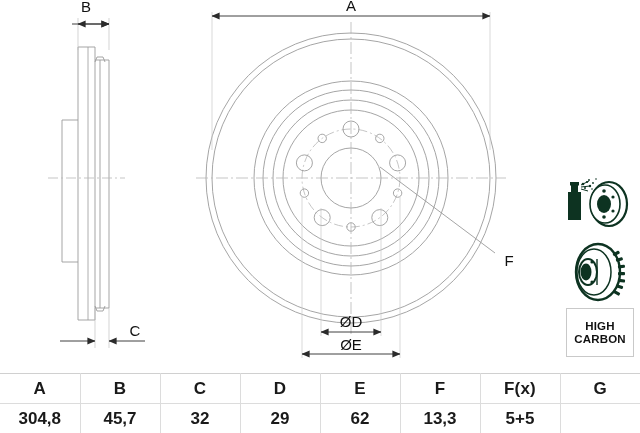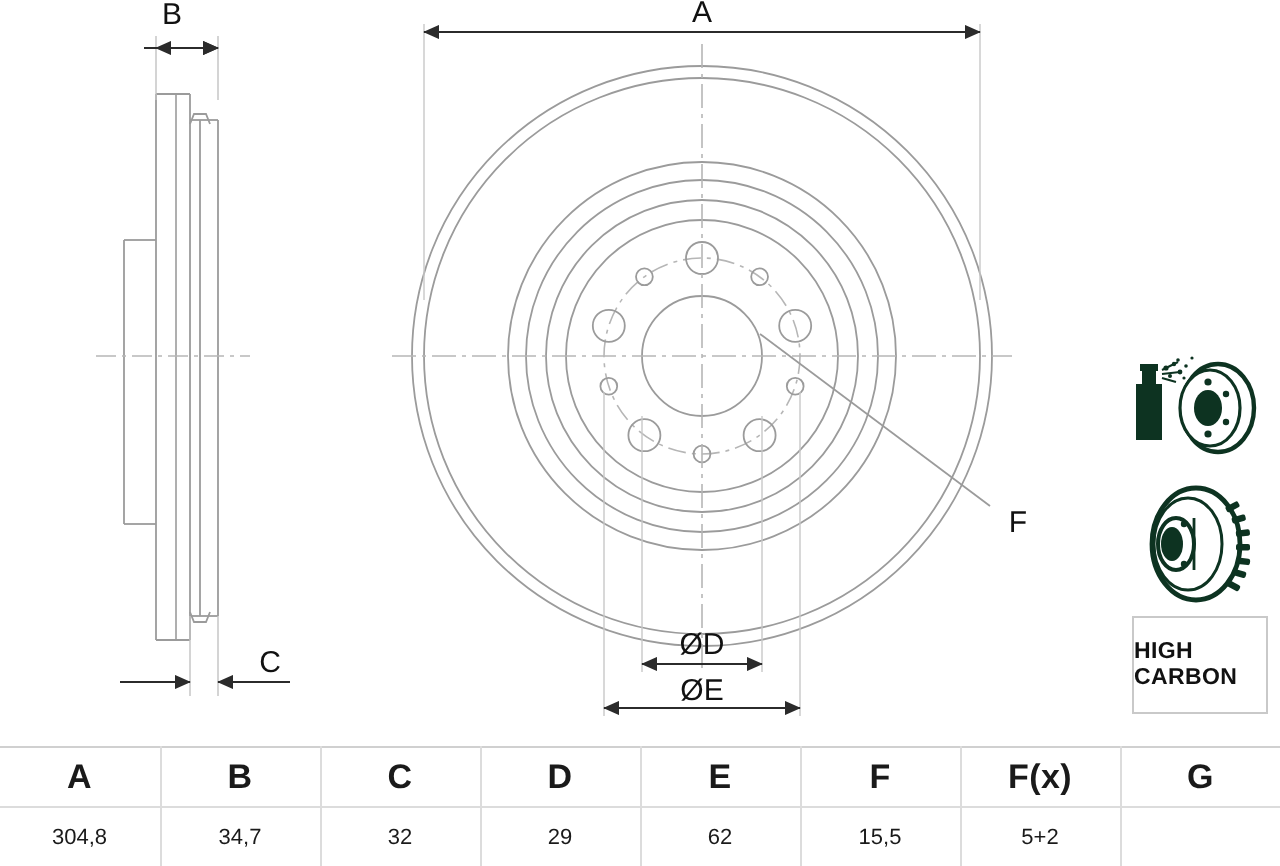--- a/index.html
+++ b/index.html
@@ -19,29 +19,29 @@
     border:1px solid #dcdcdc;
     text-align:center;
     padding:0;
     height:29px;
     vertical-align:middle;
   }
   .spec-table tr.head td{
     font-size:17px;font-weight:bold;letter-spacing:.2px;
   }
   .spec-table tr.vals td{
-    font-size:11px;font-weight:normal;
+    font-size:17px;font-weight:bold;
   }
   .spec-table tr:first-child td{border-top:1px solid #d0d0d0;}
   .spec-table td:first-child{border-left:none;}
   .spec-table td:last-child{border-right:none;}
   .hc-box{
     position:absolute;left:566px;top:308px;width:66px;height:47px;
     border:1px solid #c9c9c9;background:#fff;
-    display:flex;flex-direction:column;justify-content:center;
+    display:flex;flex-direction:column;align-items:center;justify-content:center;
     line-height:1.12;
   }
   .hc-box span{
     font-size:11.5px;font-weight:bold;letter-spacing:.2px;color:#111;
   }
 </style>
 </head>
 <body>
 
 <div id="stage">
@@ -235,24 +235,24 @@
       <td>B</td>
       <td>C</td>
       <td>D</td>
       <td>E</td>
       <td>F</td>
       <td>F(x)</td>
       <td>G</td>
     </tr>
     <tr class="vals">
       <td>304,8</td>
-      <td>34,7</td>
+      <td>45,7</td>
       <td>32</td>
       <td>29</td>
       <td>62</td>
-      <td>15,5</td>
-      <td>5+2</td>
+      <td>13,3</td>
+      <td>5+5</td>
       <td></td>
     </tr>
   </tbody>
     </table>
 
 </div>
 
 </body></html>

